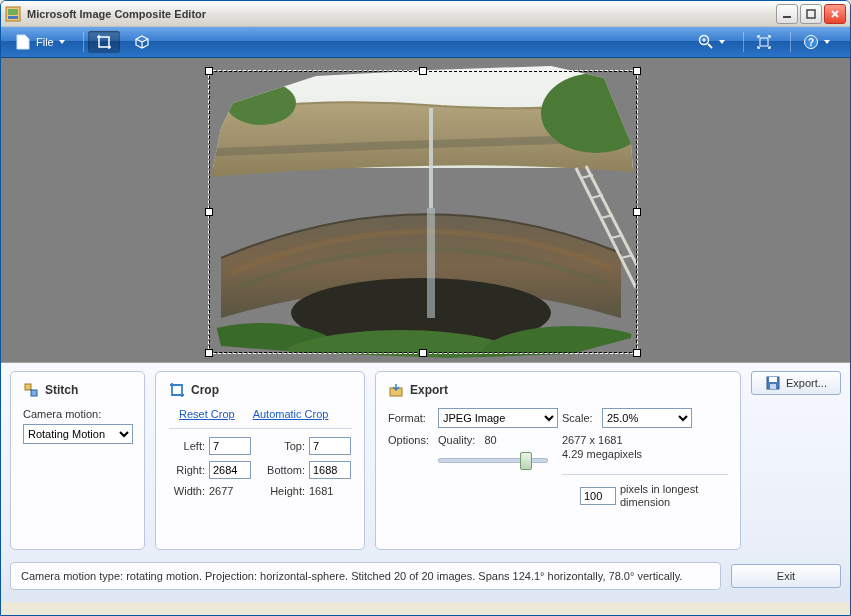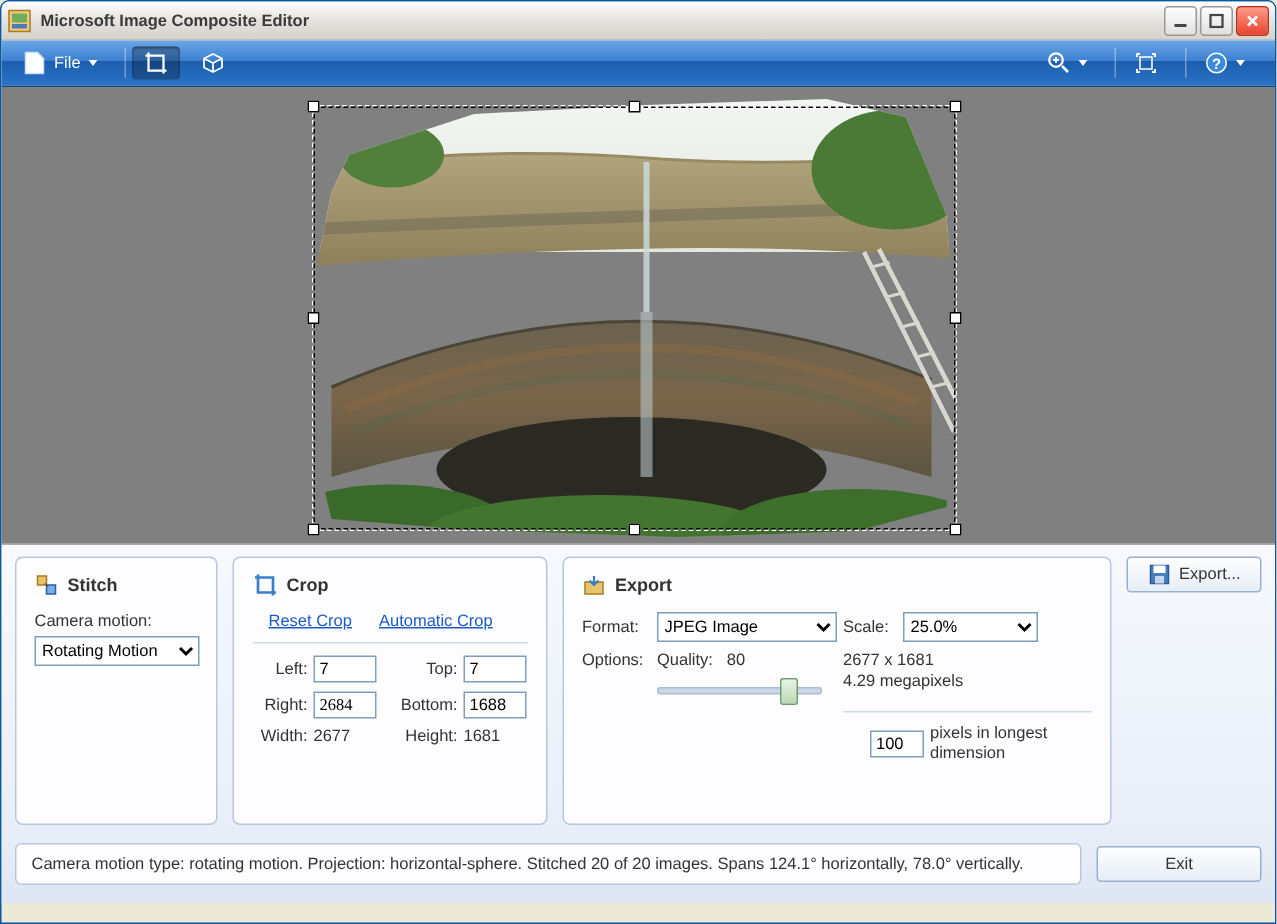--- a/index.html
+++ b/index.html
@@ -398,21 +398,21 @@
         <span class="link">Automatic Crop</span>
       </div>
       <div class="hr"></div>
       <div class="crop-grid">
         <span class="lbl">Left:</span>
         <input class="text" style="width: 42px;" value="7">
         <span class="lbl">Top:</span>
         <input class="text" style="width: 42px;" value="7">
 
         <span class="lbl">Right:</span>
-        <input class="text" style="width: 42px; font-family: Liberation Serif, serif;" value="2684">
+        <input class="text" style="width: 42px;" value="2684">
         <span class="lbl">Bottom:</span>
         <input class="text" style="width: 42px;" value="1688">
 
         <span class="lbl">Width:</span>
         <span>2677</span>
         <span class="lbl">Height:</span>
         <span>1681</span>
       </div>
     </div>
 

